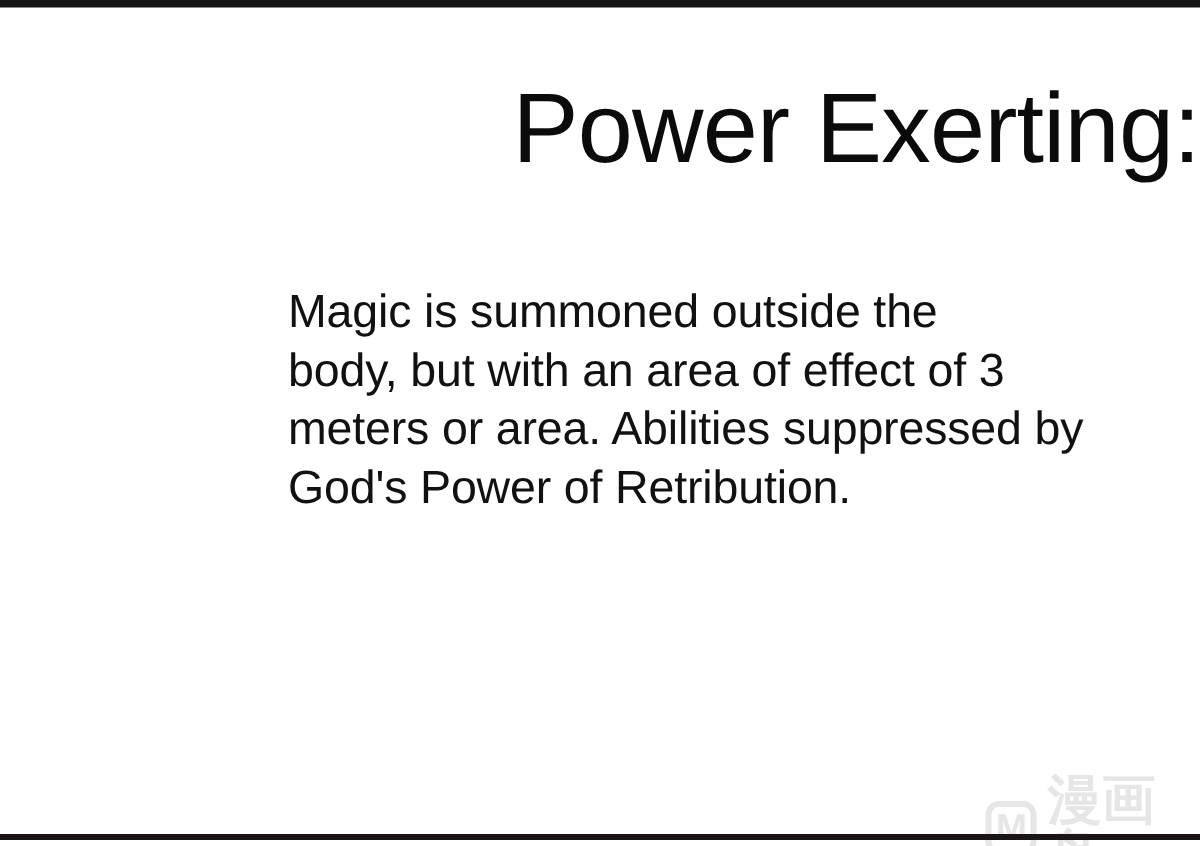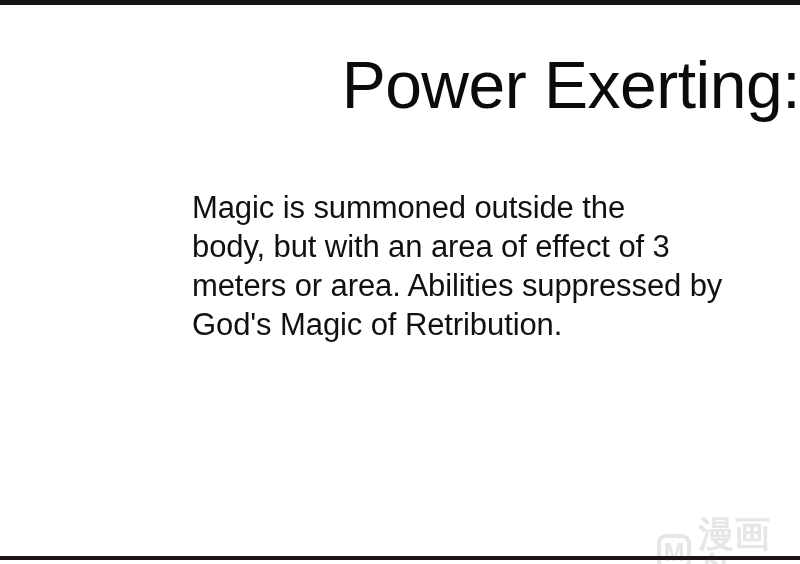--- a/index.html
+++ b/index.html
@@ -116,21 +116,21 @@
 <div class="slide">
 
   <div class="edge-bar-top"></div>
 
   <div class="slide-title">Power Exerting:</div>
 
   <div class="slide-body">
     <span class="body-line">Magic is summoned outside the</span>
     <span class="body-line">body, but with an area of effect of 3</span>
     <span class="body-line">meters or area. Abilities suppressed by</span>
-    <span class="body-line">God's Magic of Retribution.</span>
+    <span class="body-line">God's Power of Retribution.</span>
   </div>
 
   <div class="watermark">
     <span class="watermark-mark">M</span>
     <span class="watermark-text">漫画岛</span>
   </div>
 
   <div class="edge-bar-bottom"></div>
 
 </div>

